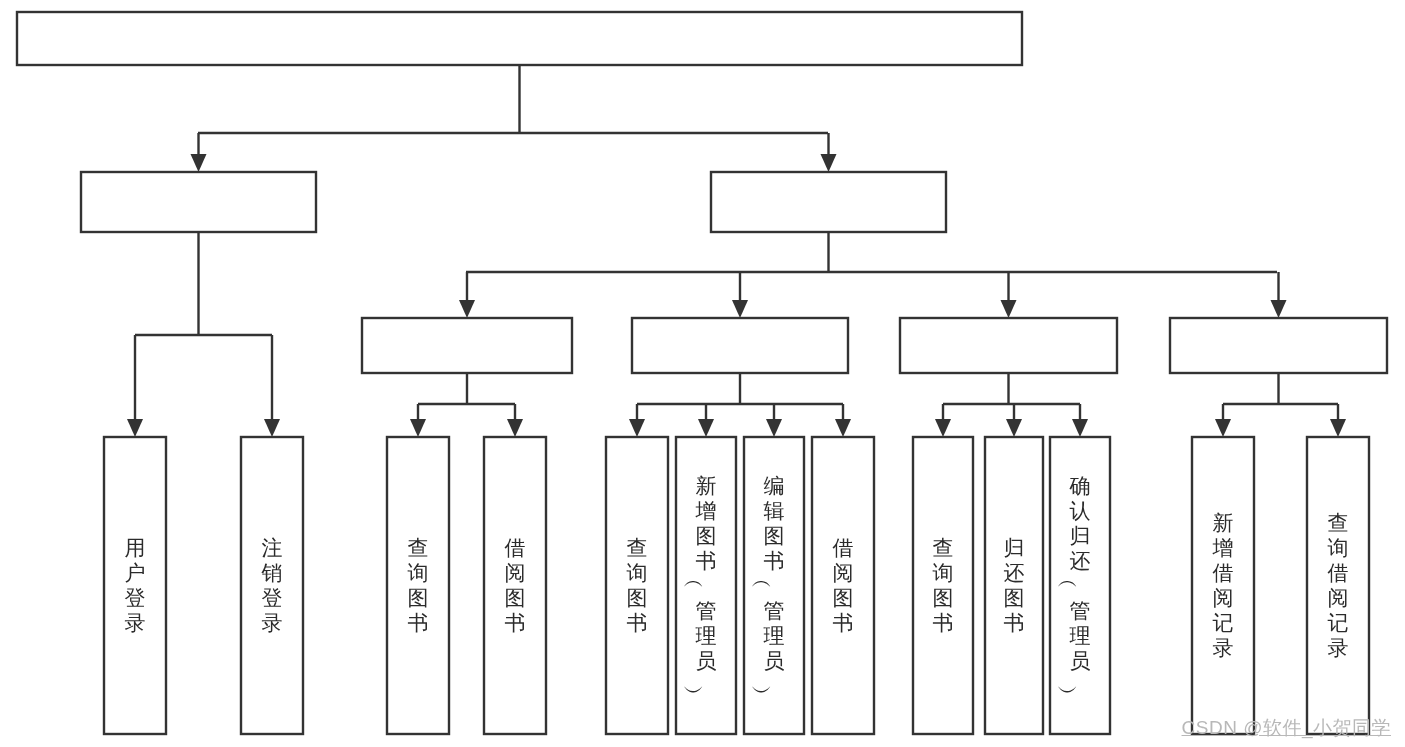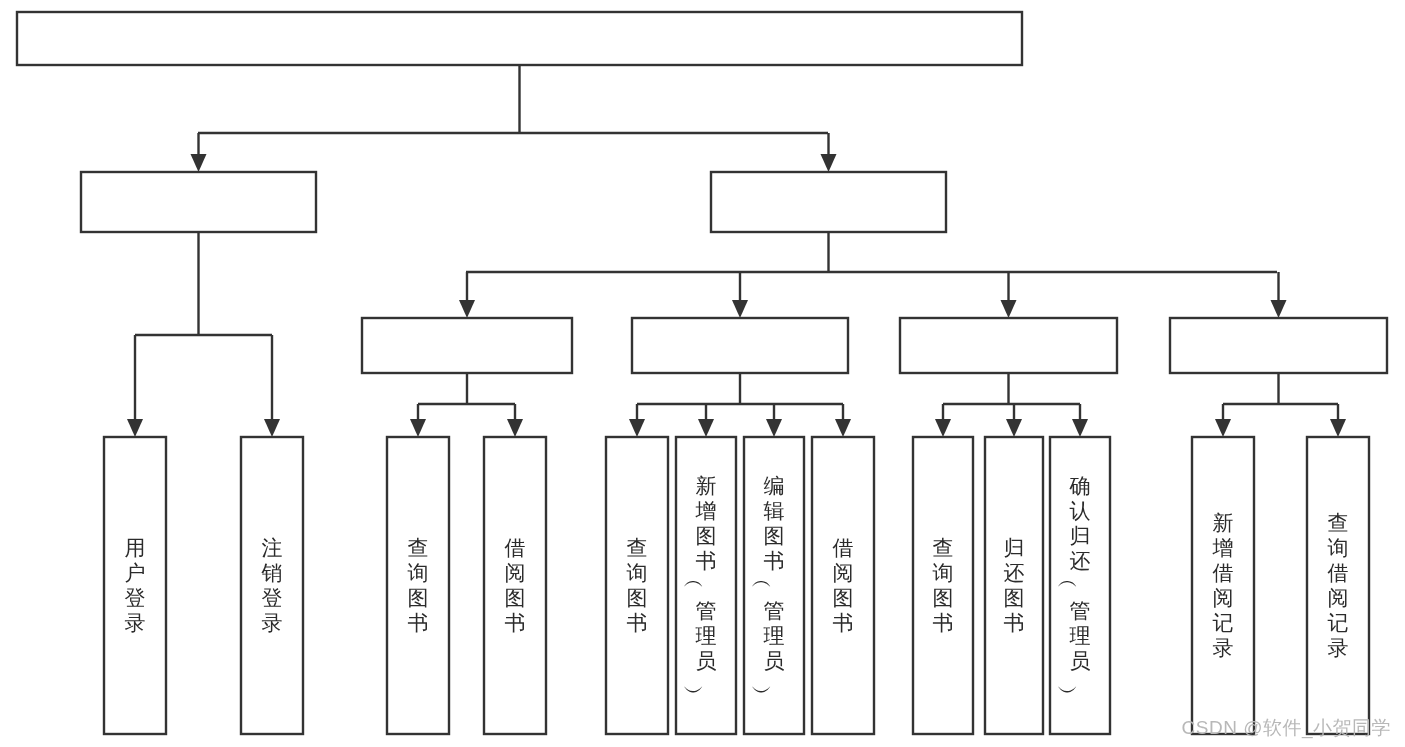--- a/index.html
+++ b/index.html
@@ -59,20 +59,21 @@
   .watermark-text {
     position: absolute;
     right: 14px;
     bottom: 6px;
     font-family: "Liberation Sans", "DejaVu Sans", sans-serif;
     font-size: 19px;
     color: #b8b8b8;
     white-space: nowrap;
     letter-spacing: 0.5px;
     pointer-events: none;
+    text-decoration: underline;
   }
 </style>
 </head>
 <body>
 
 <div id="diagram-root">
   <svg class="diagram-canvas" id="diagram-svg" viewBox="0 0 1405 747" xmlns="http://www.w3.org/2000/svg">
       <g>
         <line x1="519.5" y1="65" x2="519.5" y2="133" class="connector-line"></line>
         <line x1="198" y1="133" x2="828" y2="133" class="connector-line"></line>

